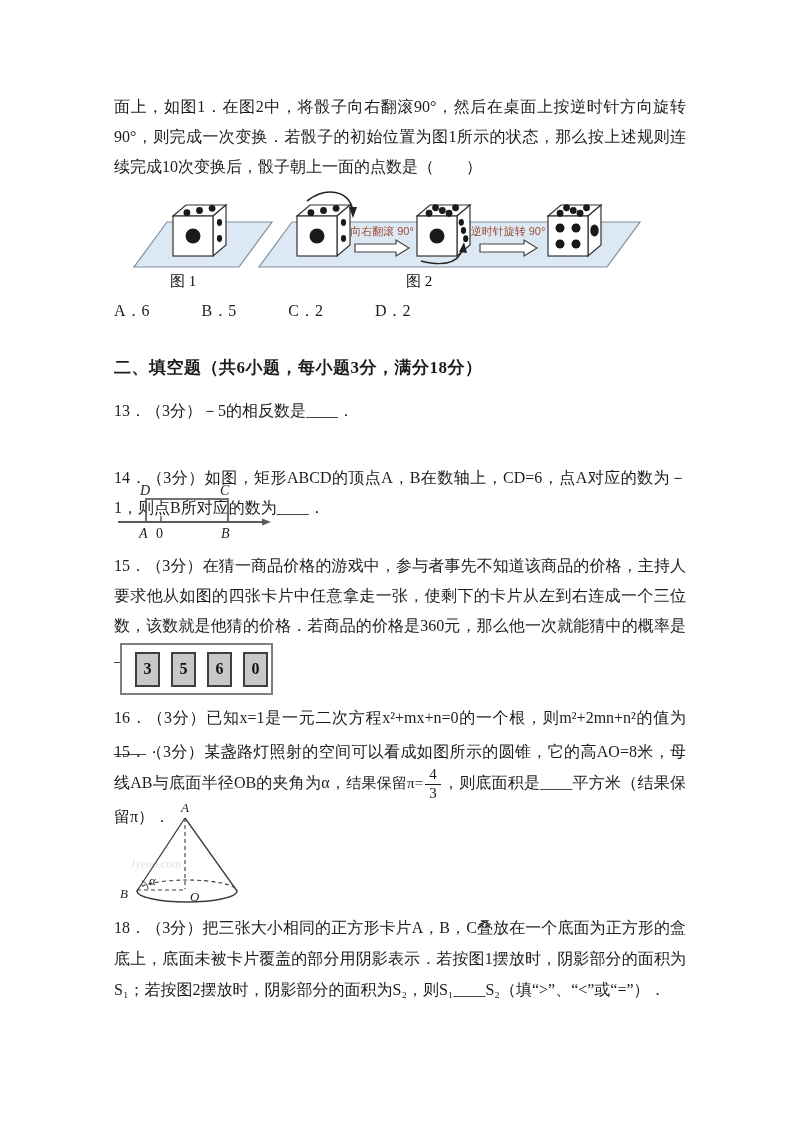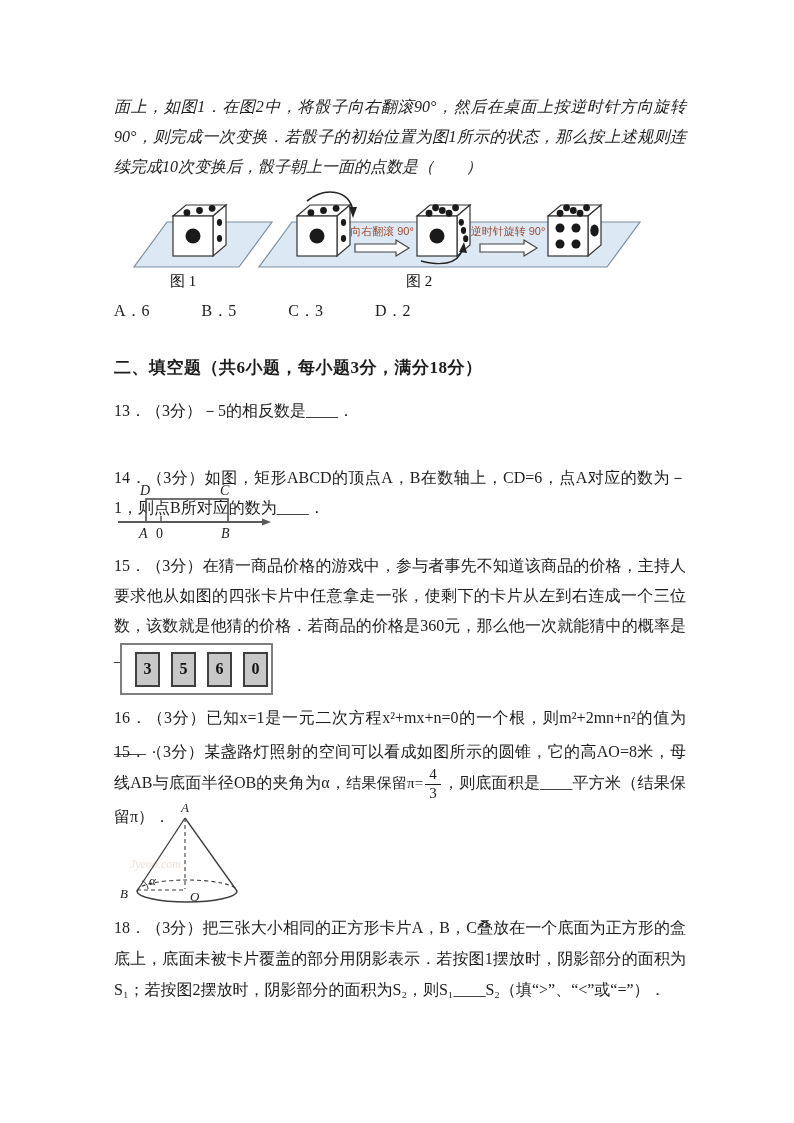--- a/index.html
+++ b/index.html
@@ -22,21 +22,21 @@
   .frac{display:inline-block;vertical-align:middle;text-align:center;line-height:1.05;font-size:15px;margin:0 2px;}
   .frac .num{display:block;border-bottom:1.5px solid #1c1c1c;padding:0 4px 1px;}
   .frac .den{display:block;padding-top:1px;}
   .formula{font-size:15px;white-space:nowrap;}
 </style>
 </head>
 <body>
 
 <div class="page">
 
-  <div class="q" style="top:92px;font-style:italic;">面上，如图1．在图2中，将骰子向右翻滚90°，然后在桌面上按逆时针方向旋转90°，则完成一次变换．若骰子的初始位置为图1所示的状态，那么按上述规则连续完成10次变换后，骰子朝上一面的点数是（　　）</div>
+  <div class="q" style="top:92px;">面上，如图1．在图2中，将骰子向右翻滚90°，然后在桌面上按逆时针方向旋转90°，则完成一次变换．若骰子的初始位置为图1所示的状态，那么按上述规则连续完成10次变换后，骰子朝上一面的点数是（　　）</div>
 
   <svg class="figure" style="left:130px;top:190px;" width="530" height="104" viewBox="0 0 530 104">
     <polygon points="37,32 142,32 109,77 4,77" fill="#dce9f5" stroke="#7d8fa0" stroke-width="1.2"></polygon>
     <polygon points="162,32 510,32 477,77 129,77" fill="#dce9f5" stroke="#7d8fa0" stroke-width="1.2"></polygon>
     <g id="dice-layer">
         <g>
           <polygon points="43,26 56,15 96,15 83,26" fill="#fff" stroke="#333" stroke-width="1.2"></polygon>
           <polygon points="83,26 96,15 96,55 83,66" fill="#fff" stroke="#333" stroke-width="1.2"></polygon>
           <rect x="43" y="26" width="40" height="40" fill="#fff" stroke="#333" stroke-width="1.2"></rect>
           <circle cx="63" cy="46" r="7.5" fill="#1a1a1a"></circle>
@@ -95,21 +95,21 @@
     <polygon points="350,54 394,54 394,50 407,58 394,66 394,62 350,62" fill="#ffffff" stroke="#444" stroke-width="1.2"></polygon>
     <text x="252" y="45" text-anchor="middle" class="arrow-label">向右翻滚 90°</text>
     <text x="378" y="45" text-anchor="middle" class="arrow-label">逆时针旋转 90°</text>
     <text x="40" y="96" class="fig-label">图 1</text>
     <text x="276" y="96" class="fig-label">图 2</text>
   </svg>
 
   <div class="row choices" style="top:301px;">
     <span>A．6</span>
     <span>B．5</span>
-    <span>C．3</span>
+    <span>C．2</span>
     <span>D．2</span>
   </div>
 
   <div class="row heading" style="top:356px;">二、填空题（共6小题，每小题3分，满分18分）</div>
 
   <div class="q" style="top:396px;">13．（3分）－5的相反数是____．</div>
 
   <div class="q" style="top:426px;margin-top:37px;">14．（3分）如图，矩形ABCD的顶点A，B在数轴上，CD=6，点A对应的数为－1，则点B所对应的数为____．</div>
 
   <svg class="figure" style="left:112px;top:480px;" width="165" height="64" viewBox="0 0 165 64">

